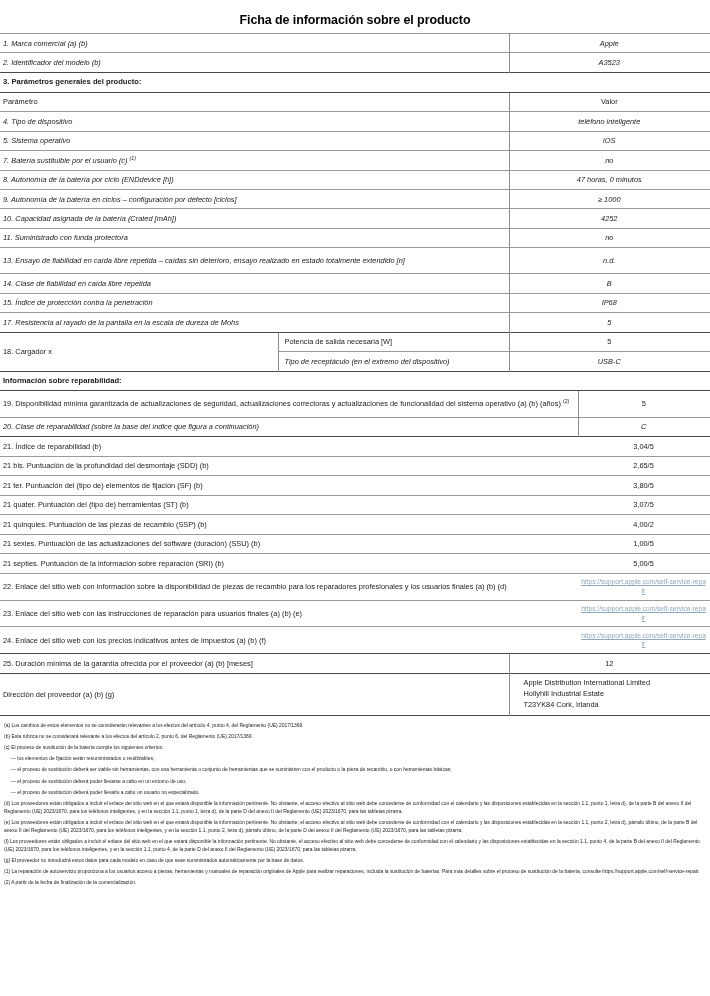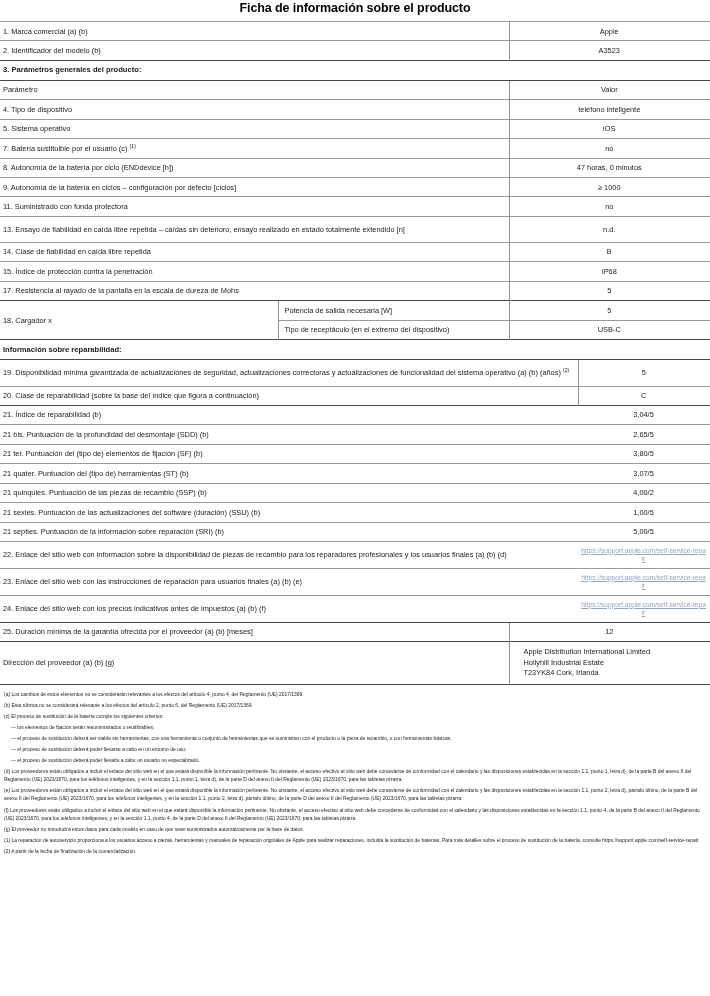--- a/index.html
+++ b/index.html
@@ -14,37 +14,37 @@
     color: #111111;
     -webkit-font-smoothing: antialiased;
   }
   .page { width: 710px; padding: 0; position: relative; }
 
   .doc-title {
     text-align: center;
     font-size: 12.5px;
     font-weight: bold;
     letter-spacing: -0.1px;
-    padding: 1px 0 6px 0;
+    padding: 13px 0 6px 0;
     color: #000;
   }
 
   table.ficha {
     width: 710px;
     border-collapse: collapse;
     table-layout: fixed;
     font-size: 7.4px;
     line-height: 1.28;
   }
   table.ficha td {
     vertical-align: middle;
     padding: 4.5px 4px 4.5px 3px;
     color: #1a1a1a;
   }
-  .rule-top-thin  { border-top: 0.8px solid #9a9a9a; }
+  .rule-top-thin  { border-top: 0.8px solid #9a9a9a; font-style: italic; }
   .rule-bot-thick { border-bottom: 1.6px solid #4a4a4a; }
   .rule-bot-thin  { border-bottom: 0.8px solid #9a9a9a; margin-left: 8px; }
 
   .vdiv   { border-left: 0.9px solid #8e8e8e; }
 
   .val {
     text-align: center;
     font-size: 7.4px;
   }
   .param-label { padding-left: 3px; }
@@ -133,20 +133,24 @@
         <td class="param-label"><span>7. Batería sustituible por el usuario (c) </span><sup>(1)</sup></td>
         <td class="val vdiv">no</td>
       </tr>
       <tr class="rule-top-thin">
         <td class="param-label">8. Autonomía de la batería por ciclo (ENDdevice [h])</td>
         <td class="val vdiv">47 horas, 0 minutos</td>
       </tr>
       <tr class="rule-top-thin">
         <td class="param-label">9. Autonomía de la batería en ciclos – configuración por defecto [ciclos]</td>
         <td class="val vdiv">≥ 1000</td>
+      </tr>
+      <tr class="rule-top-thin">
+        <td class="param-label">10. Capacidad asignada de la batería (Crated [mAh])</td>
+        <td class="val vdiv">4252</td>
       </tr>
       <tr class="rule-top-thin">
         <td class="param-label">11. Suministrado con funda protectora</td>
         <td class="val vdiv">no</td>
       </tr>
       <tr class="rule-top-thin tall">
         <td class="param-label">13. Ensayo de fiabilidad en caída libre repetida – caídas sin deterioro, ensayo realizado en estado totalmente extendido [n]</td>
         <td class="val vdiv">n.d.</td>
       </tr>
       <tr class="rule-top-thin">

